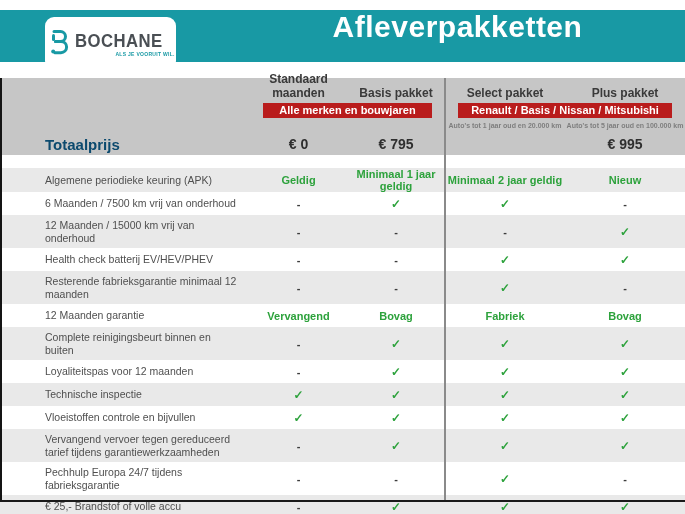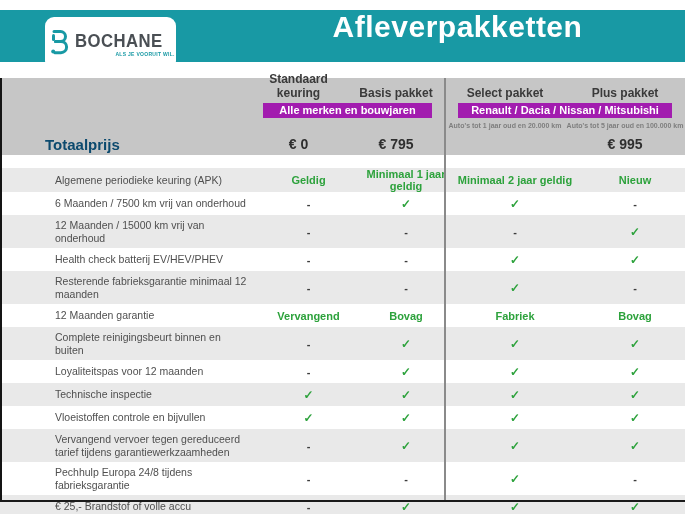--- a/index.html
+++ b/index.html
@@ -77,21 +77,21 @@
     align-self: end;
     text-align: center;
     font-size: 12px;
     font-weight: bold;
     color: #3a3a3a;
     padding-bottom: 2px;
   }
   .badge {
     grid-row: 2;
     margin: 1px 13px 0 13px;
-    background: #a21caf;
+    background: #b91c1c;
     color: #ffffff;
     font-size: 11px;
     font-weight: bold;
     text-align: center;
     line-height: 15px;
     height: 15px;
   }
   .badge-a { grid-column: 2 / span 2; }
   .badge-b { grid-column: 4 / span 2; }
   .col-note {
@@ -114,21 +114,21 @@
     grid-row: 4;
     text-align: center;
     font-size: 14px;
     font-weight: bold;
     color: #2f2f2f;
     align-self: center;
   }
 
   
   #rows { position: absolute; left: 0; top: 168px; width: 685px; }
-  .frow { min-height: 23px; align-items: center; padding-left: 10px; }
+  .frow { min-height: 23px; align-items: center; }
   .frow.alt { background: #e9e9e9; }
   .frow .lbl {
     padding: 4px 10px 4px 45px;
     font-size: 10.5px;
     color: #4f4f4f;
     line-height: 12.5px;
   }
   .frow .val {
     text-align: center;
     font-size: 11px;
@@ -181,27 +181,27 @@
       </span>
       <span class="logo-text-wrap">
         <span class="logo-word">BOCHANE</span>
         <span class="logo-tagline">ALS JE VOORUIT WIL.</span>
       </span>
     </div>
     <div class="banner-title">Afleverpakketten</div>
   </div>
 
   <div class="head-band cols">
-    <div class="col-name" style="grid-column:2;grid-row:1">Standaard keuring</div>
+    <div class="col-name" style="grid-column:2;grid-row:1">Standaard maanden</div>
     <div class="col-name" style="grid-column:3;grid-row:1">Basis pakket</div>
     <div class="col-name" style="grid-column:5;grid-row:1">Plus pakket</div>
     <div class="col-name" style="grid-column:4;grid-row:1">Select pakket</div>
 
     <div class="badge badge-a">Alle merken en bouwjaren</div>
-    <div class="badge badge-b">Renault / Dacia / Nissan / Mitsubishi</div>
+    <div class="badge badge-b">Renault / Basis / Nissan / Mitsubishi</div>
 
     <div class="col-note" style="grid-column:4">Auto's tot 1 jaar oud en 20.000 km</div>
     <div class="col-note" style="grid-column:5">Auto's tot 5 jaar oud en 100.000 km</div>
 
     <div class="total-label">Totaalprijs</div>
     <div class="price" style="grid-column:2">€ 0</div>
     <div class="price" style="grid-column:3">€ 795</div>
     <div class="price" style="grid-column:5">€ 995</div>
   </div>
 
@@ -277,21 +277,21 @@
         <div class="val"><span class="check">✓</span></div>
       </div>
       <div class="frow cols alt">
       <div class="lbl">Vervangend vervoer tegen gereduceerd tarief tijdens garantiewerkzaamheden</div>
     <div class="val">-</div>
         <div class="val"><span class="check">✓</span></div>
         <div class="val"><span class="check">✓</span></div>
         <div class="val"><span class="check">✓</span></div>
       </div>
       <div class="frow cols">
-      <div class="lbl">Pechhulp Europa 24/8 tijdens fabrieksgarantie</div>
+      <div class="lbl">Pechhulp Europa 24/7 tijdens fabrieksgarantie</div>
     <div class="val">-</div>
         <div class="val">-</div>
         <div class="val"><span class="check">✓</span></div>
         <div class="val">-</div>
       </div>
       <div class="frow cols alt">
       <div class="lbl">€ 25,- Brandstof of  volle accu</div>
     <div class="val">-</div>
         <div class="val"><span class="check">✓</span></div>
         <div class="val"><span class="check">✓</span></div>

